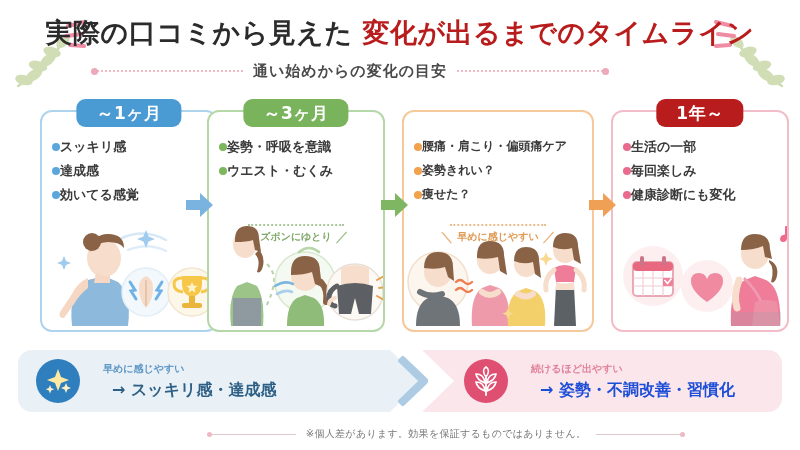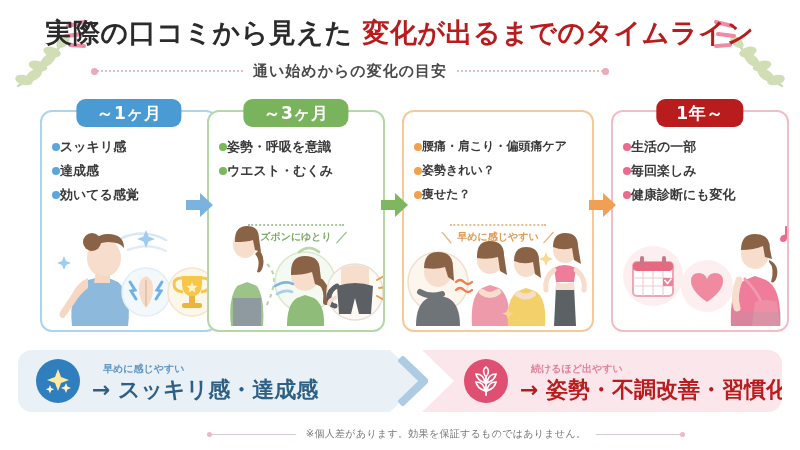--- a/index.html
+++ b/index.html
@@ -83,23 +83,23 @@
     clip-path:polygon(0 14px,0 48px,0 62px,372px 62px,404px 31px,372px 0,0 0);}
   .half.right{left:384px;width:380px;background:#fbe6eb;border-radius:0 14px 14px 0;
     clip-path:polygon(20px 0,380px 0,380px 62px,20px 62px,52px 31px);}
   .chev{position:absolute;left:380px;top:6px;width:30px;height:50px;z-index:2;}
   .sum-icon{width:44px;height:44px;border-radius:50%;flex:0 0 auto;
     display:flex;align-items:center;justify-content:center;}
   .sum-icon.blue{background:#2f7fbf;margin-left:18px;}
   .sum-icon.pink{background:#de4f72;margin-left:62px;}
   .sum-txt{margin-left:12px;}
   .sum-small{font-size:10px;font-weight:bold;line-height:16px;margin-left:11px;}
-  .sum-big{font-size:22px;font-weight:bold;line-height:24px;margin-top:1px;white-space:nowrap;}
+  .sum-big{font-size:16px;font-weight:bold;line-height:24px;margin-top:1px;white-space:nowrap;margin-left:20px;}
   .left .sum-small{color:#5c95c4;} .left .sum-big{color:#2e5f85;}
-  .right .sum-small{color:#e0839c;} .right .sum-big{color:#b91c1c;}
+  .right .sum-small{color:#e0839c;} .right .sum-big{color:#1d4ed8;}
 
   .foot{position:absolute;left:0;top:424px;width:800px;height:20px;
     display:flex;align-items:center;justify-content:center;gap:10px;padding-left:46px;}
   .foot-line{width:88px;height:0;border-top:1px solid #dcc8cd;position:relative;}
   .foot-line.l::before,.foot-line.r::after{content:"";position:absolute;top:-2.5px;
     width:5px;height:5px;border-radius:50%;background:#edb9c5;}
   .foot-line.l::before{left:-1px;} .foot-line.r::after{right:-1px;}
   .foot-txt{font-size:10px;color:#777;white-space:nowrap;letter-spacing:.3px;}
 </style>
 </head>

